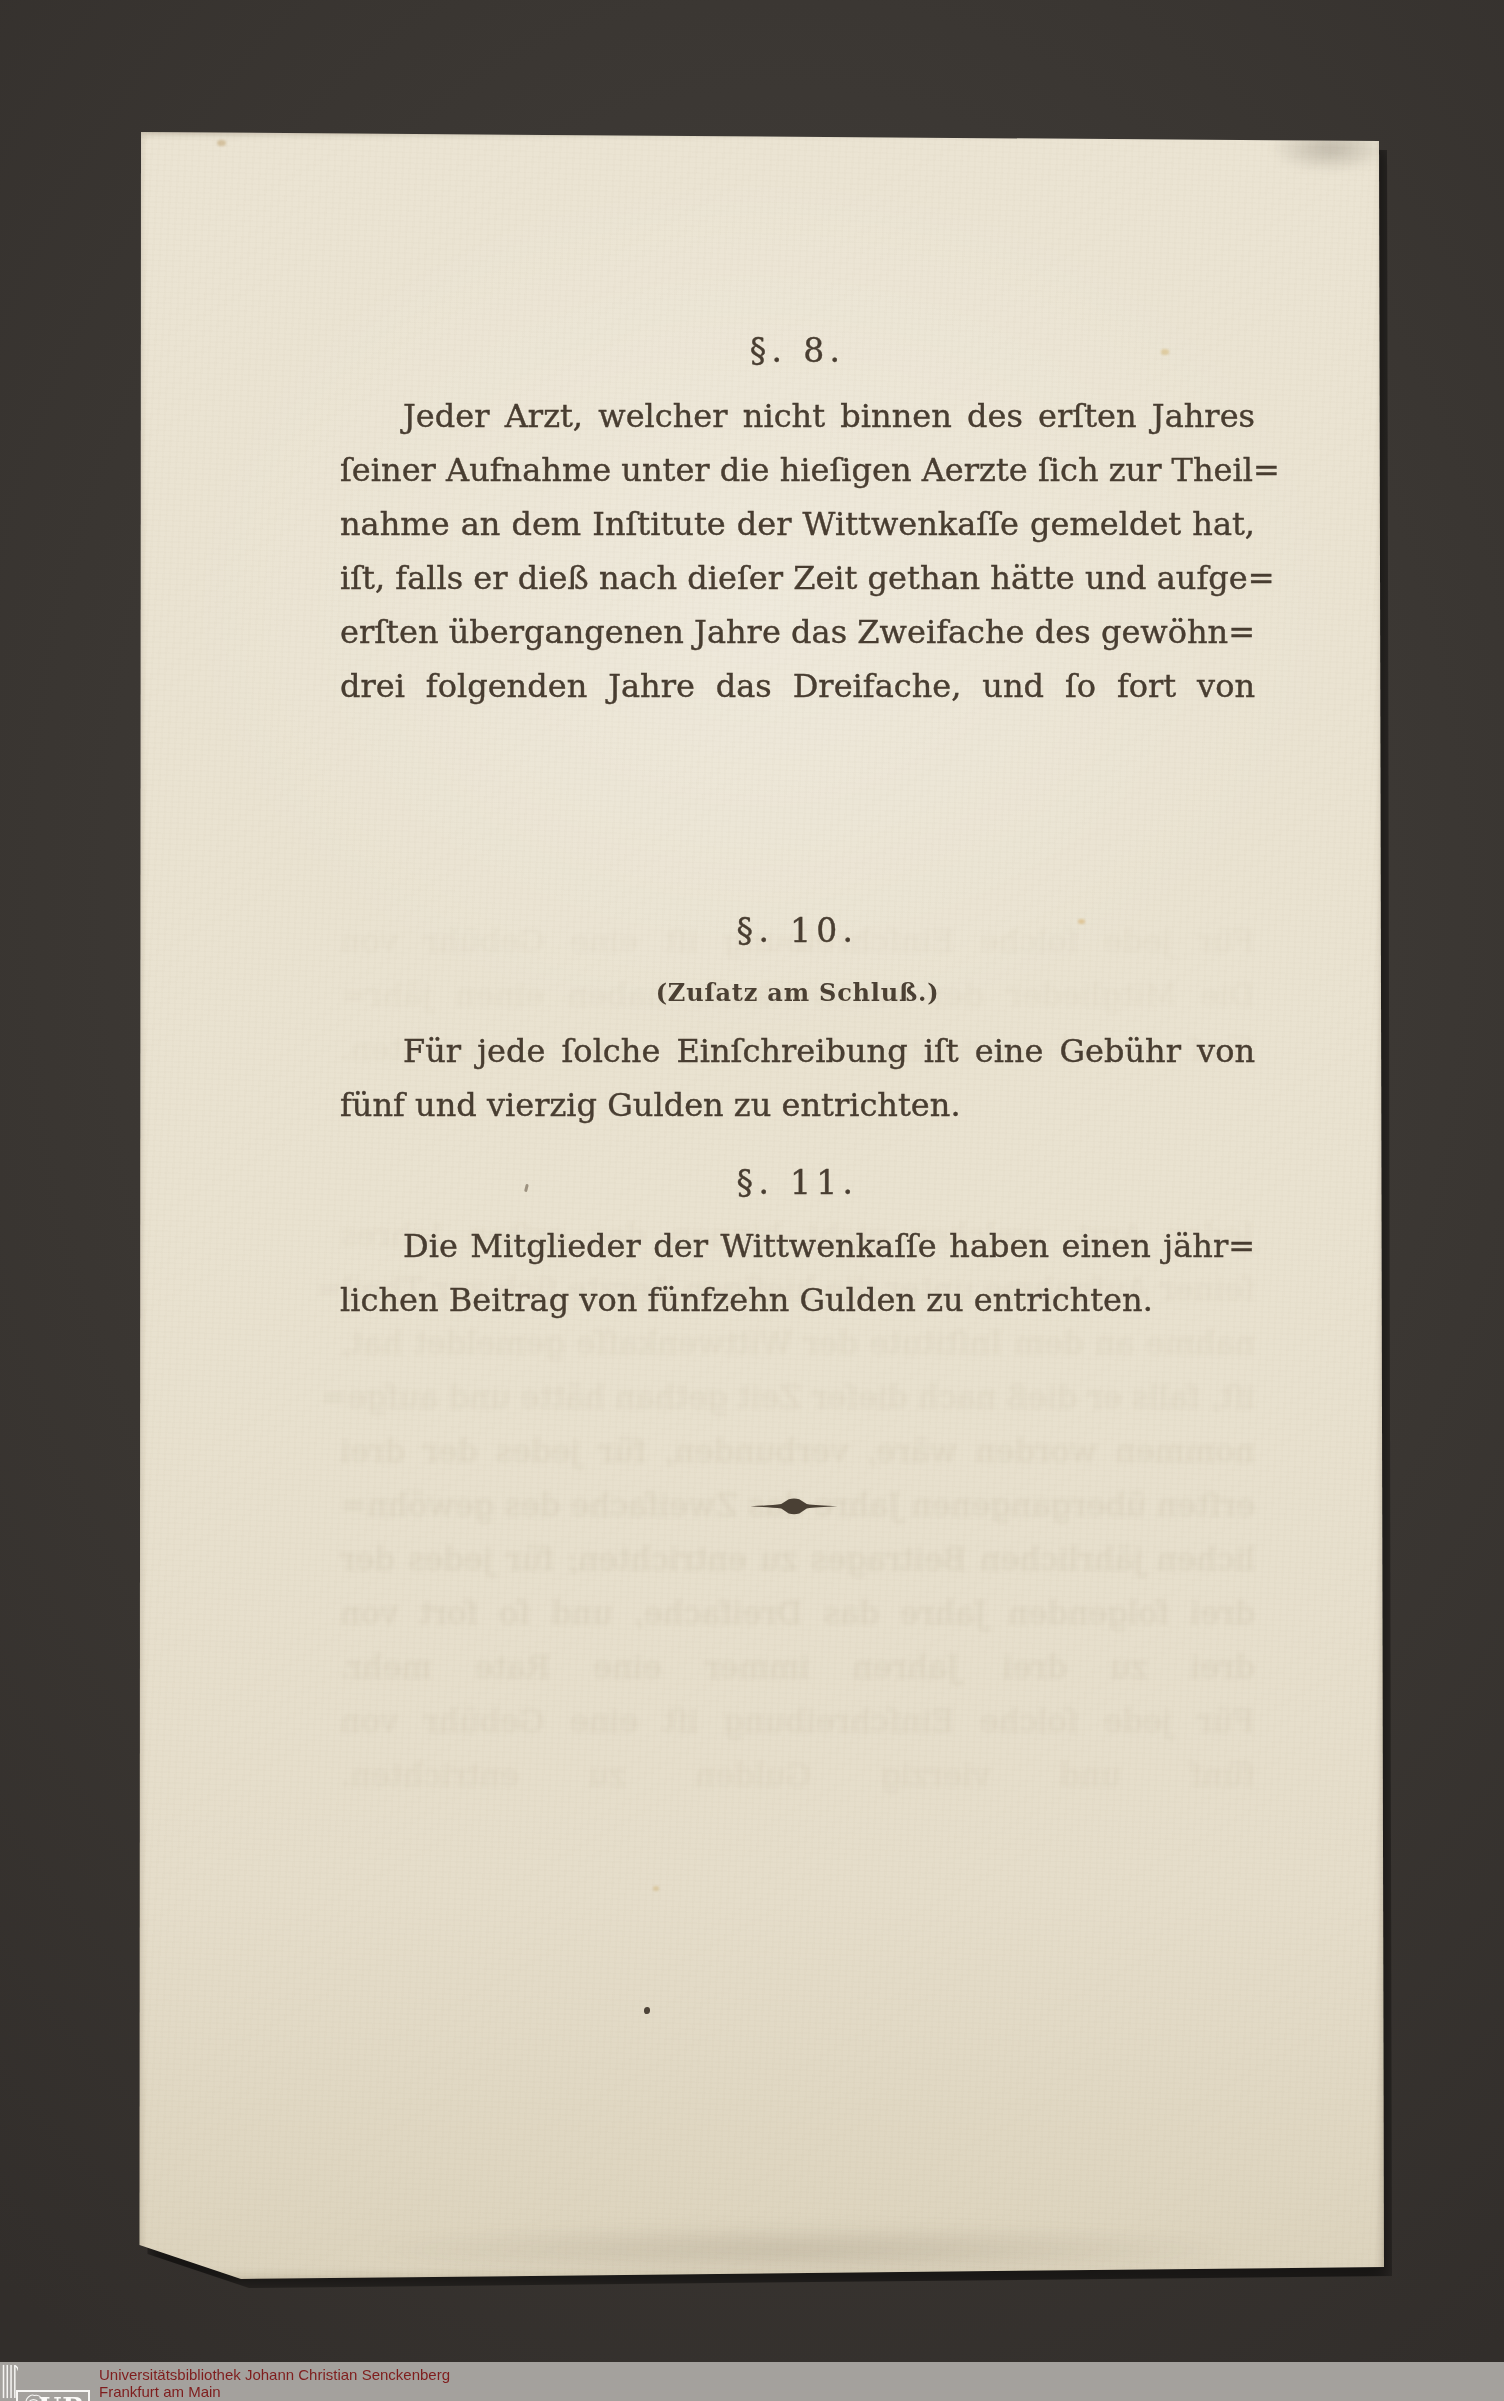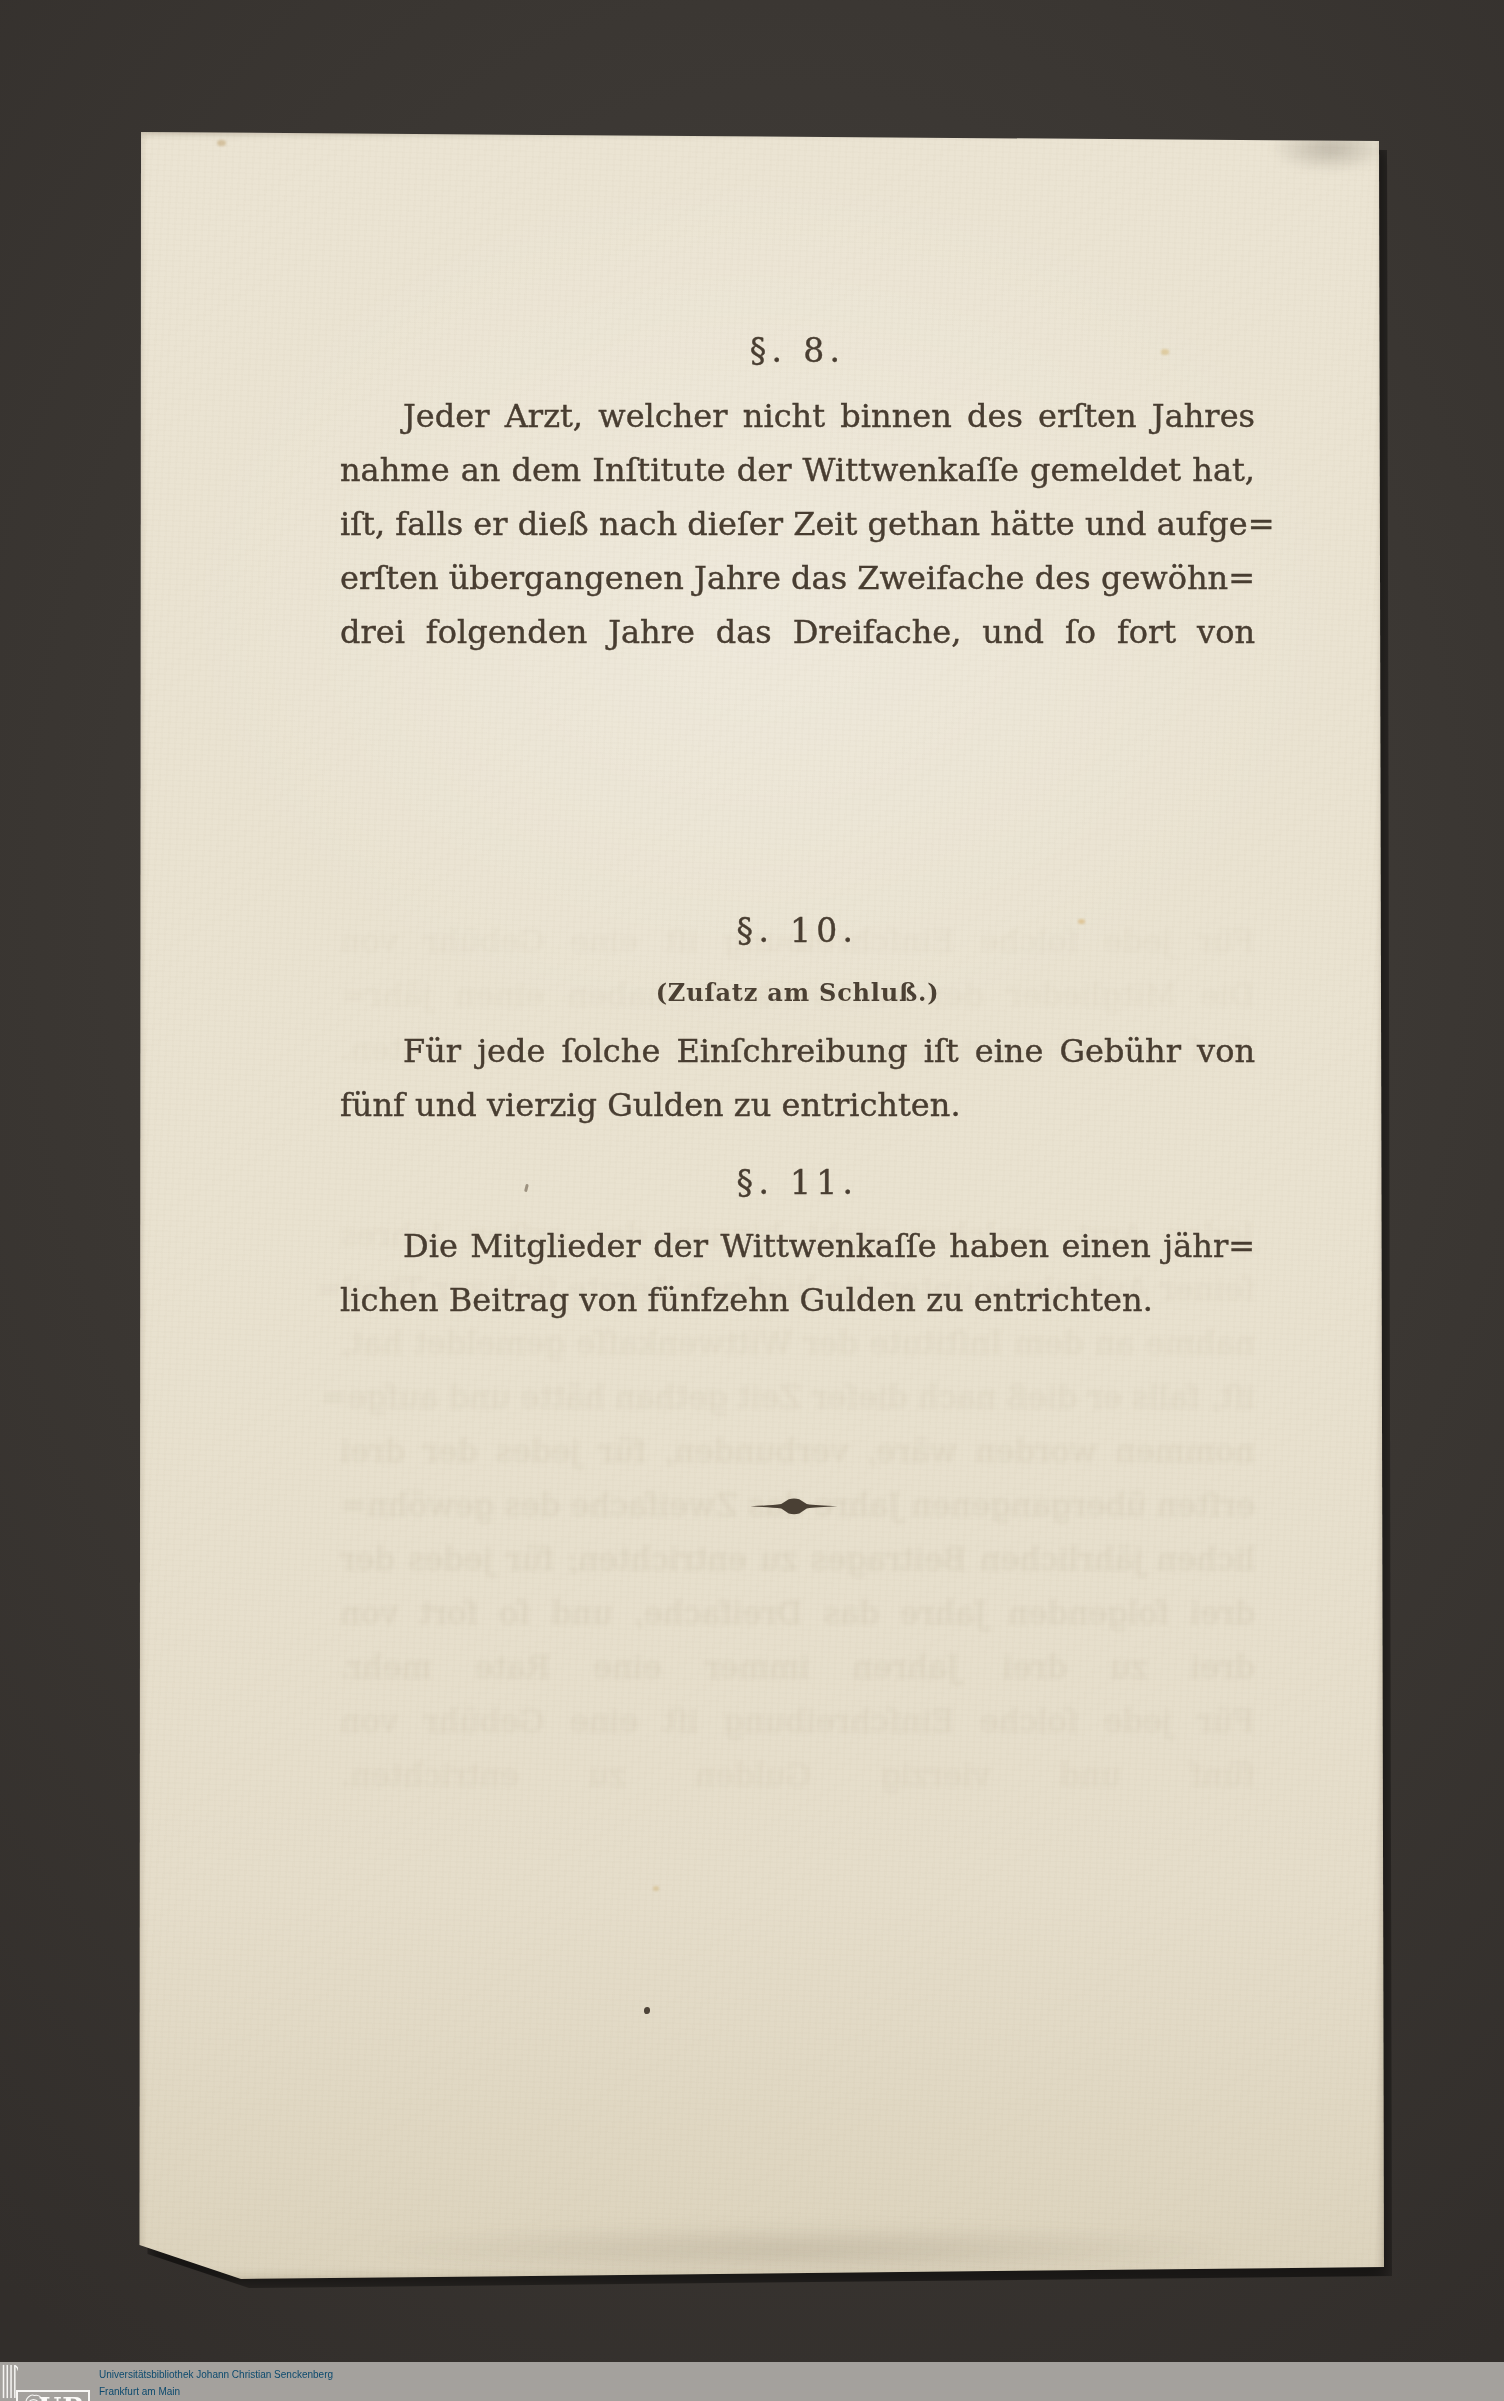--- a/index.html
+++ b/index.html
@@ -52,21 +52,21 @@
   .s-tick{left:387px;top:1052px;width:3px;height:7.5px;background:rgba(95,80,62,0.55);border-radius:1.5px;transform:rotate(14deg);}
   
   .wm-bar{position:absolute;left:0;top:2362px;width:1505px;height:39px;
     background:rgba(168,165,161,0.97);z-index:10;font-family:"Liberation Sans","DejaVu Sans",sans-serif;}
   .fan{position:absolute;left:1.5px;top:2.3px;}
   .logo-box{position:absolute;left:16px;top:3.8px;width:74px;height:33px;
     border:2.3px solid #f7f6f4;box-sizing:border-box;margin-top:24px;}
   .ub-text{position:absolute;right:3px;bottom:-0.8px;font-family:"DejaVu Serif","Liberation Serif",serif;
     font-weight:bold;font-size:26px;color:#fbfaf8;letter-spacing:0.8px;line-height:30px;}
   .portrait{position:absolute;left:2.3px;top:1.5px;}
-  .wm-text{position:absolute;left:99px;top:3.8px;color:#0c4a6e;font-size:10px;line-height:17px;}
+  .wm-text{position:absolute;left:99px;top:3.8px;color:#7f1d1d;font-size:15px;line-height:17px;}
 </style>
 </head>
 <body>
 
 <div class="stage">
 
   <div class="paper-shadow"></div>
 
   <div class="paper">
     <div class="edge-shade"></div>
@@ -86,20 +86,21 @@
       <div class="gl" style="opacity:.120">lichen jährlichen Beitrages zu entrichten; für jedes der</div>
       <div class="gl" style="opacity:.120">drei folgenden Jahre das Dreifache, und ſo fort von</div>
       <div class="gl" style="opacity:.110">drei zu drei Jahren immer eine Rate mehr.</div>
       <div class="gl" style="opacity:.095">Für jede ſolche Einſchreibung iſt eine Gebühr von</div>
       <div class="gl" style="opacity:.075">fünf und vierzig Gulden zu entrichten.</div>
     </div>
 
     <div class="sec-h" style="top:196px">§. 8.</div>
     <div class="para" style="top:257px">
       <div class="tl first">Jeder Arzt, welcher nicht binnen des erſten Jahres</div>
+      <div class="tl">ſeiner Aufnahme unter die hieſigen Aerzte ſich zur Theil=</div>
       <div class="tl">nahme an dem Inſtitute der Wittwenkaſſe gemeldet hat,</div>
       <div class="tl">iſt, falls er dieß nach dieſer Zeit gethan hätte und aufge=</div>
       <div class="tl">erſten übergangenen Jahre das Zweifache des gewöhn=</div>
       <div class="tl">drei folgenden Jahre das Dreifache, und ſo fort von</div>
     </div>
 
     <div class="sec-h" style="top:776px">§. 10.</div>
     <div class="sub-h" style="top:844px">(Zuſatz am Schluß.)</div>
     <div class="para" style="top:892px">
       <div class="tl first">Für jede ſolche Einſchreibung iſt eine Gebühr von</div>

